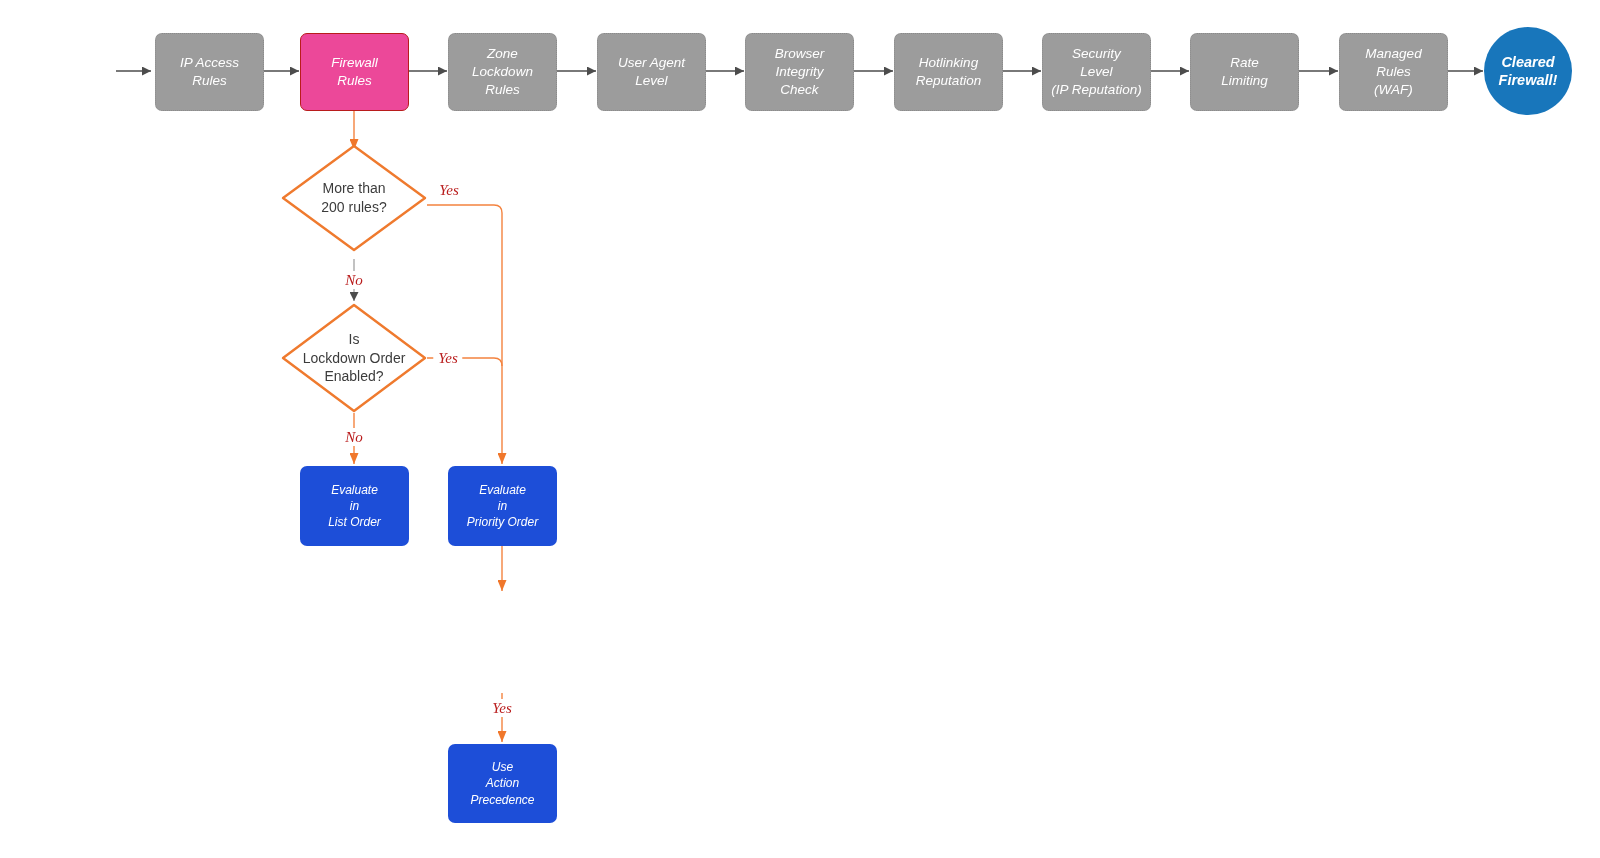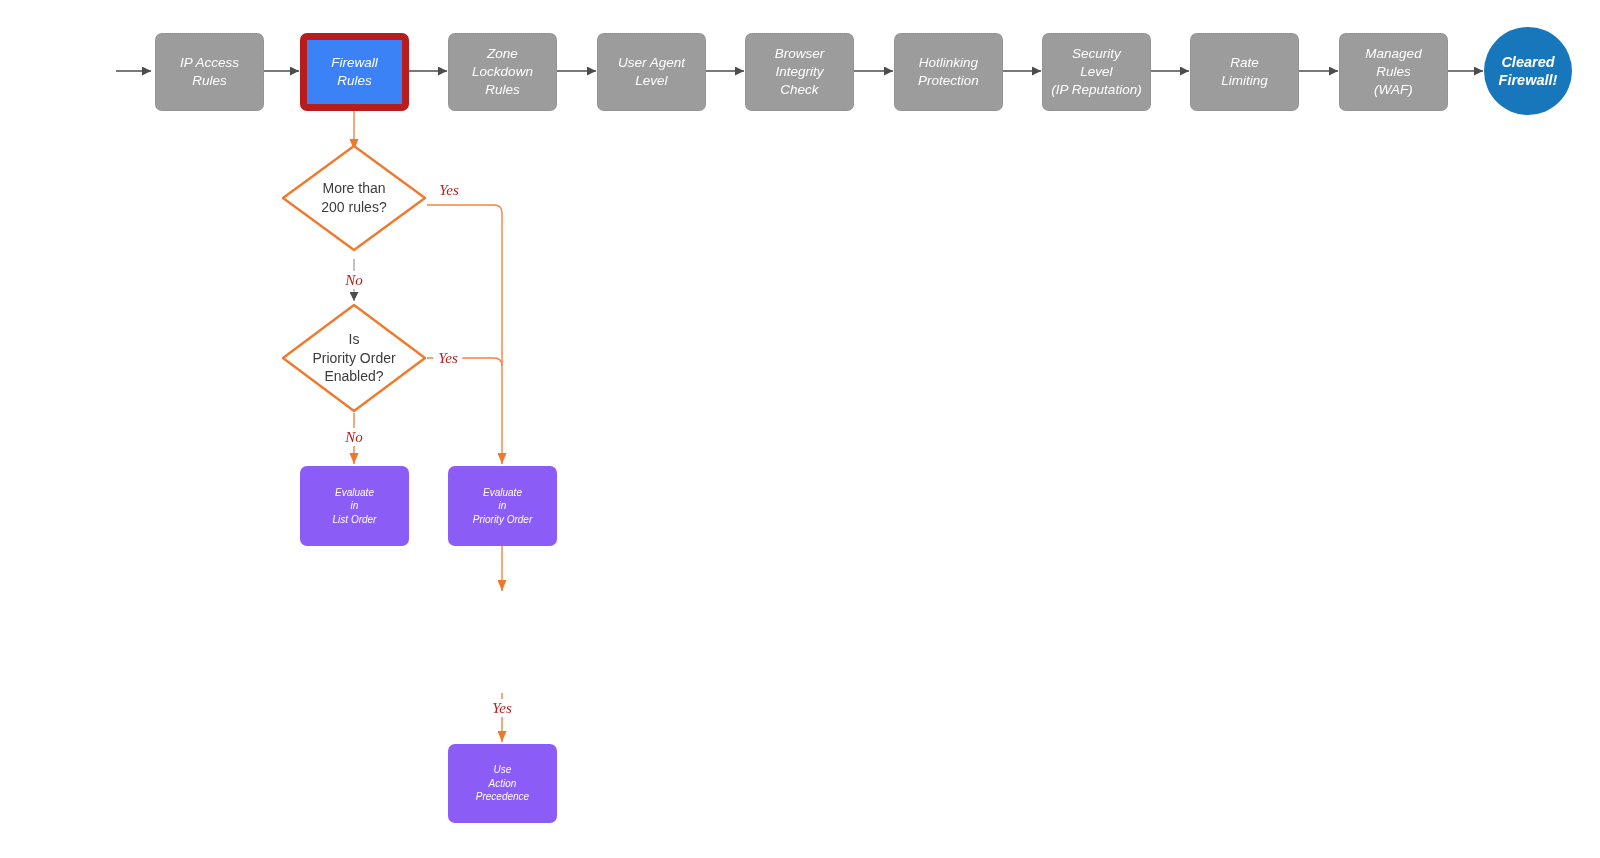--- a/index.html
+++ b/index.html
@@ -12,38 +12,38 @@
     position:absolute; display:flex; align-items:center; justify-content:center;
     text-align:center; z-index:2; box-sizing:border-box;
   }
   .label-text { white-space:pre-line; display:block; }
   
   .stage {
     top:33px; width:109px; height:78px;
     background:#9C9C9C; border:1px dotted #8A8A8A; border-radius:7px;
     color:#ffffff; font-style:italic; font-size:13.5px; line-height:1.33;
   }
-  .stage.highlight { background:#3b82f6; border:7px solid #b91c1c; }
+  .stage.highlight { background:#ec4899; border:1px solid #b91c1c; }
   
   .circle {
     border-radius:50%; font-weight:bold; font-style:italic;
     font-size:14.5px; line-height:1.25;
   }
   .circle.start {
     left:30px; top:28px; width:86px; height:86px;
     background:#ffffff; border:4px solid #1876BB; color:#1876BB;
   }
   .circle.end {
     left:1484px; top:27px; width:88px; height:88px;
     background:#1876BB; color:#ffffff;text-align:center;
   }
   
   .action {
-    width:109px; height:80px; background:#8b5cf6; border-radius:7px;
-    color:#ffffff; font-style:italic; font-size:10px; line-height:1.35;
+    width:109px; height:80px; background:#1d4ed8; border-radius:7px;
+    color:#ffffff; font-style:italic; font-size:12px; line-height:1.35;
   }
   
   .diamond { background:transparent; }
   .diamond svg.shape { position:absolute; left:0; top:0; }
   .diamond .label-text {
     position:relative; z-index:1; color:#3C3C3C; font-size:14px; line-height:1.35;
   }
   
   .edge-label {
     position:absolute; transform:translate(-50%,-50%); z-index:3;
@@ -108,21 +108,21 @@
     <span class="label-text">User Agent
 Level</span>
   </div>
   <div class="node stage" style="left:745px">
     <span class="label-text">Browser
 Integrity
 Check</span>
   </div>
   <div class="node stage" style="left:894px">
     <span class="label-text">Hotlinking
-Protection</span>
+Reputation</span>
   </div>
   <div class="node stage" style="left:1042px">
     <span class="label-text">Security
 Level
 (IP Reputation)</span>
   </div>
   <div class="node stage" style="left:1190px">
     <span class="label-text">Rate
 Limiting</span>
   </div>
@@ -143,21 +143,21 @@
     </svg>
     <span class="label-text">More than
 200 rules?</span>
   </div>
 
   <div class="node diamond" style="left:281px; top:303px; width:146px; height:110px">
     <svg class="shape" width="146" height="110" viewBox="0 0 146 110">
       <polygon points="73,2 144,55 73,108 2,55" fill="#ffffff" stroke="#EF7A2E" stroke-width="2.4" stroke-linejoin="round"></polygon>
     </svg>
     <span class="label-text">Is
-Priority Order
+Lockdown Order
 Enabled?</span>
   </div>
 
   <div class="node action" style="left:300px; top:466px">
     <span class="label-text">Evaluate
 in
 List Order</span>
   </div>
 
   <div class="node action" style="left:448px; top:466px">

